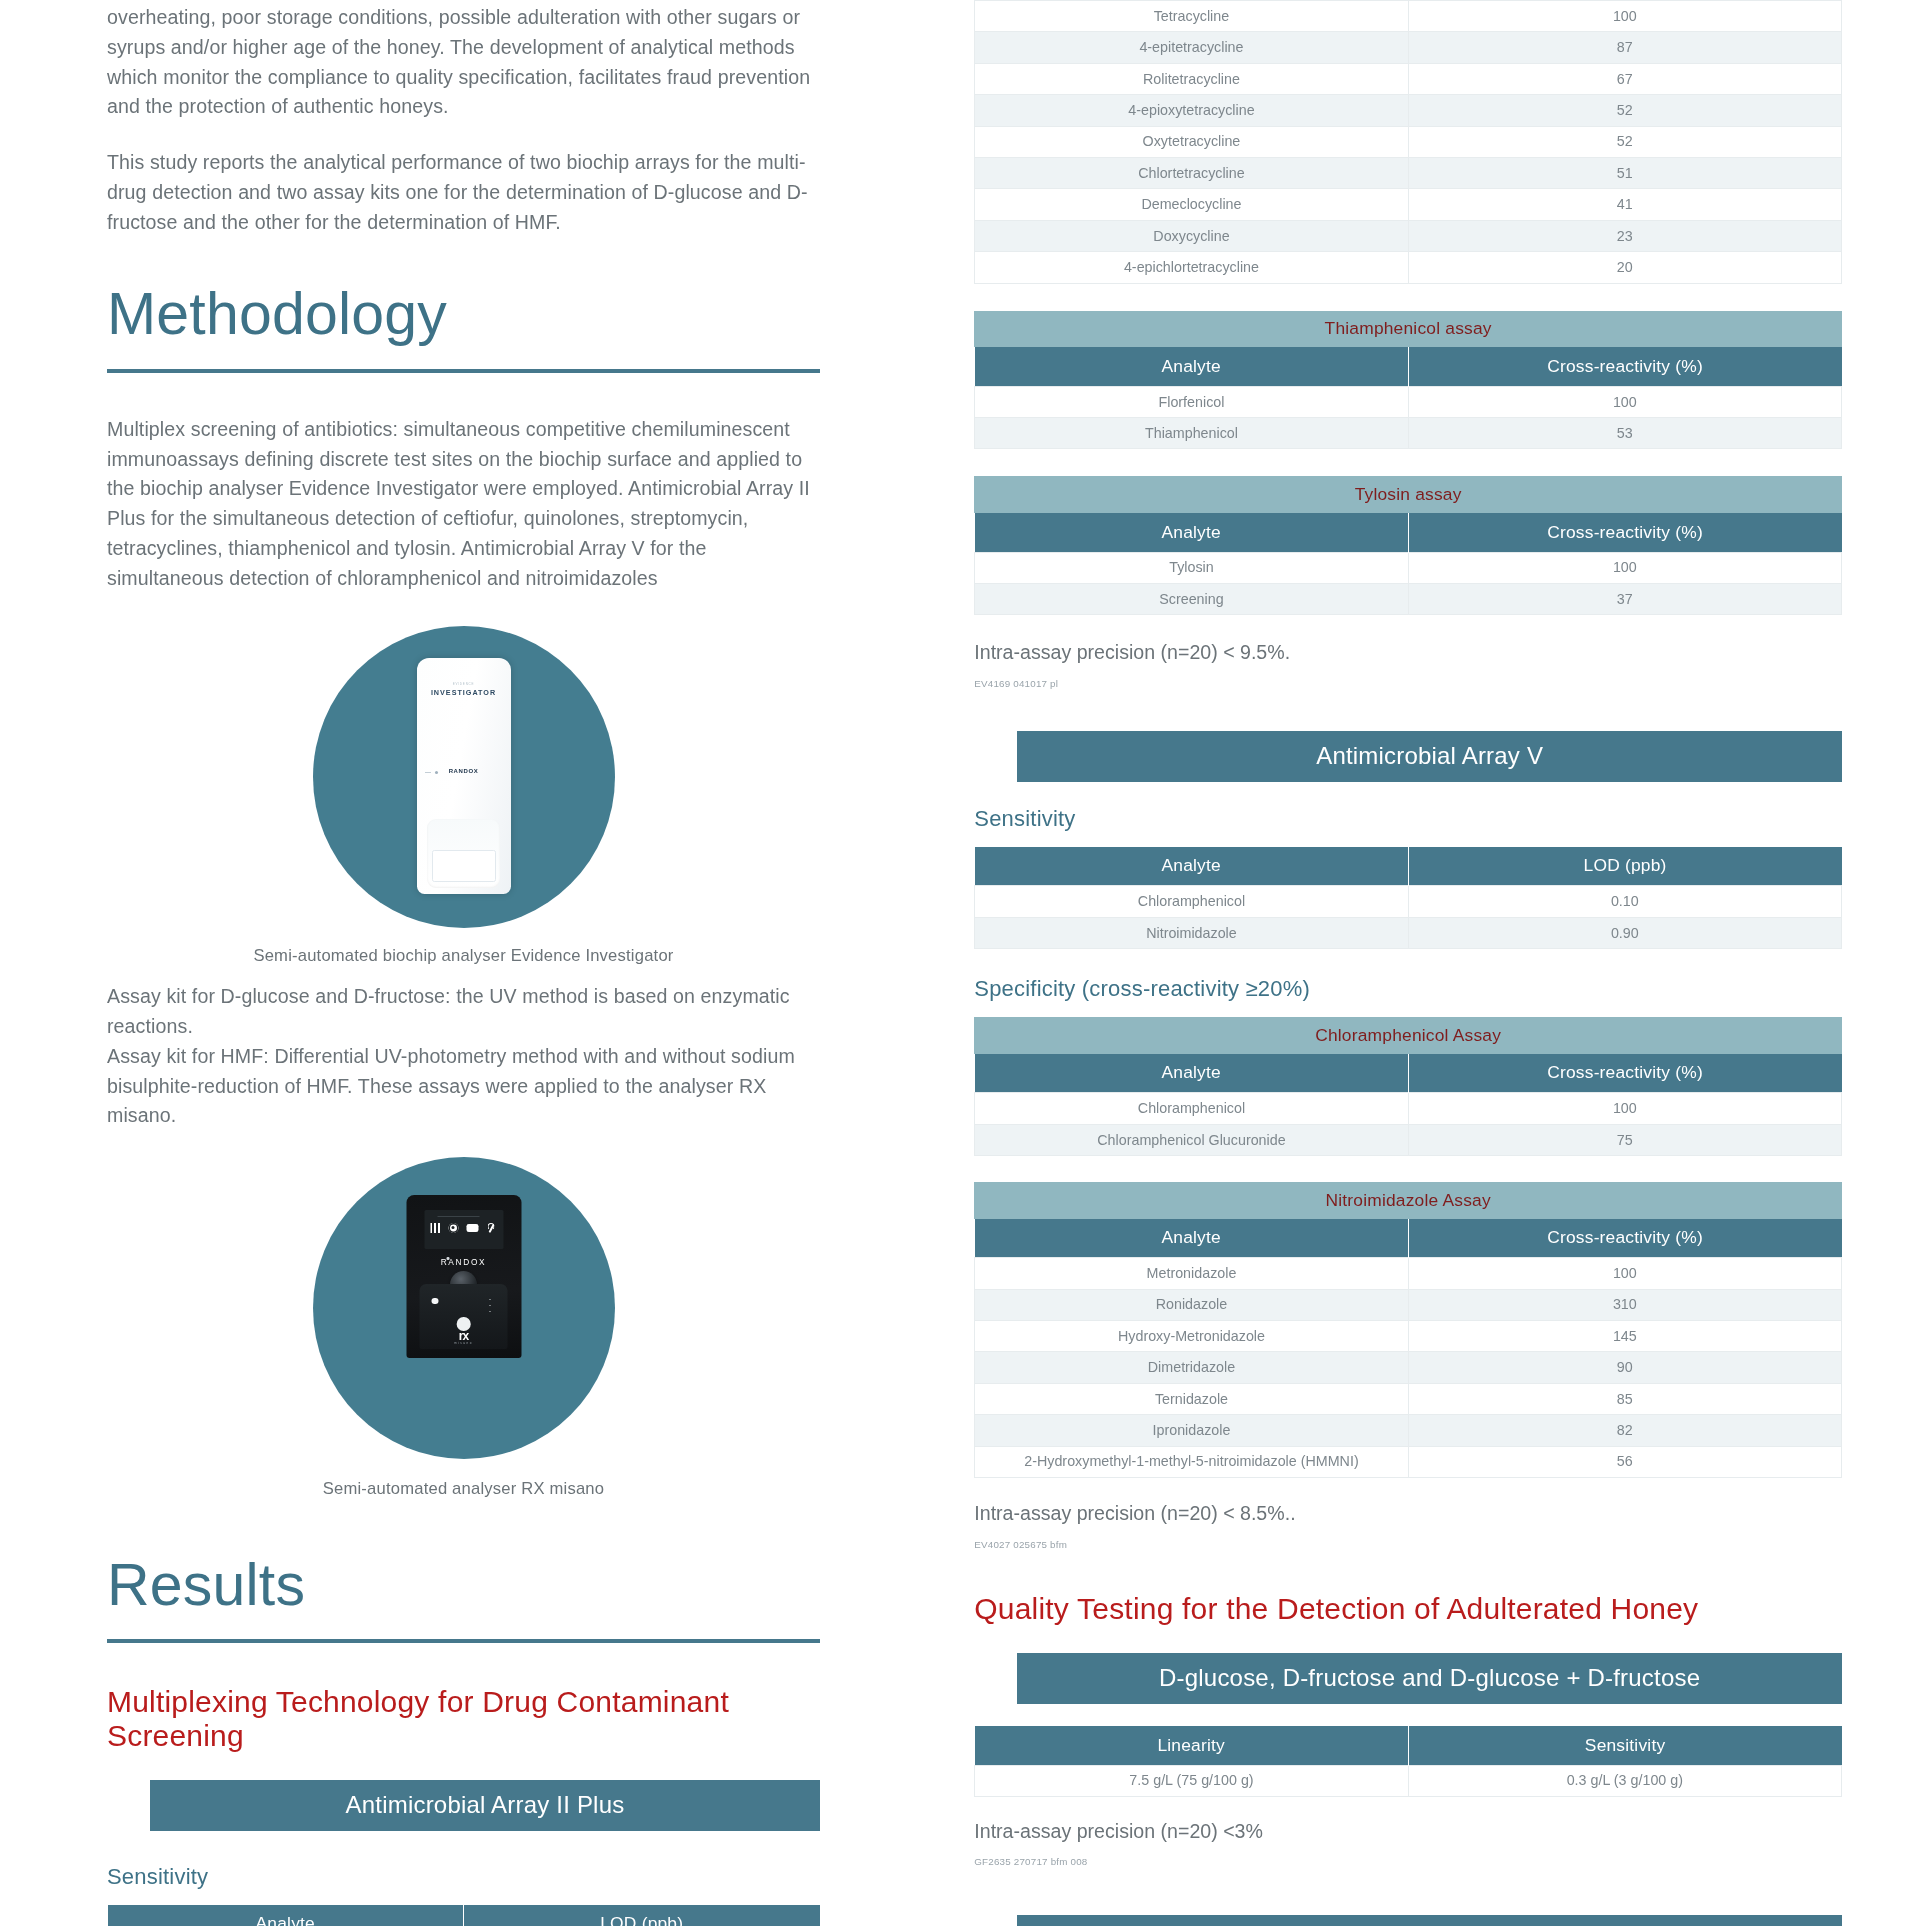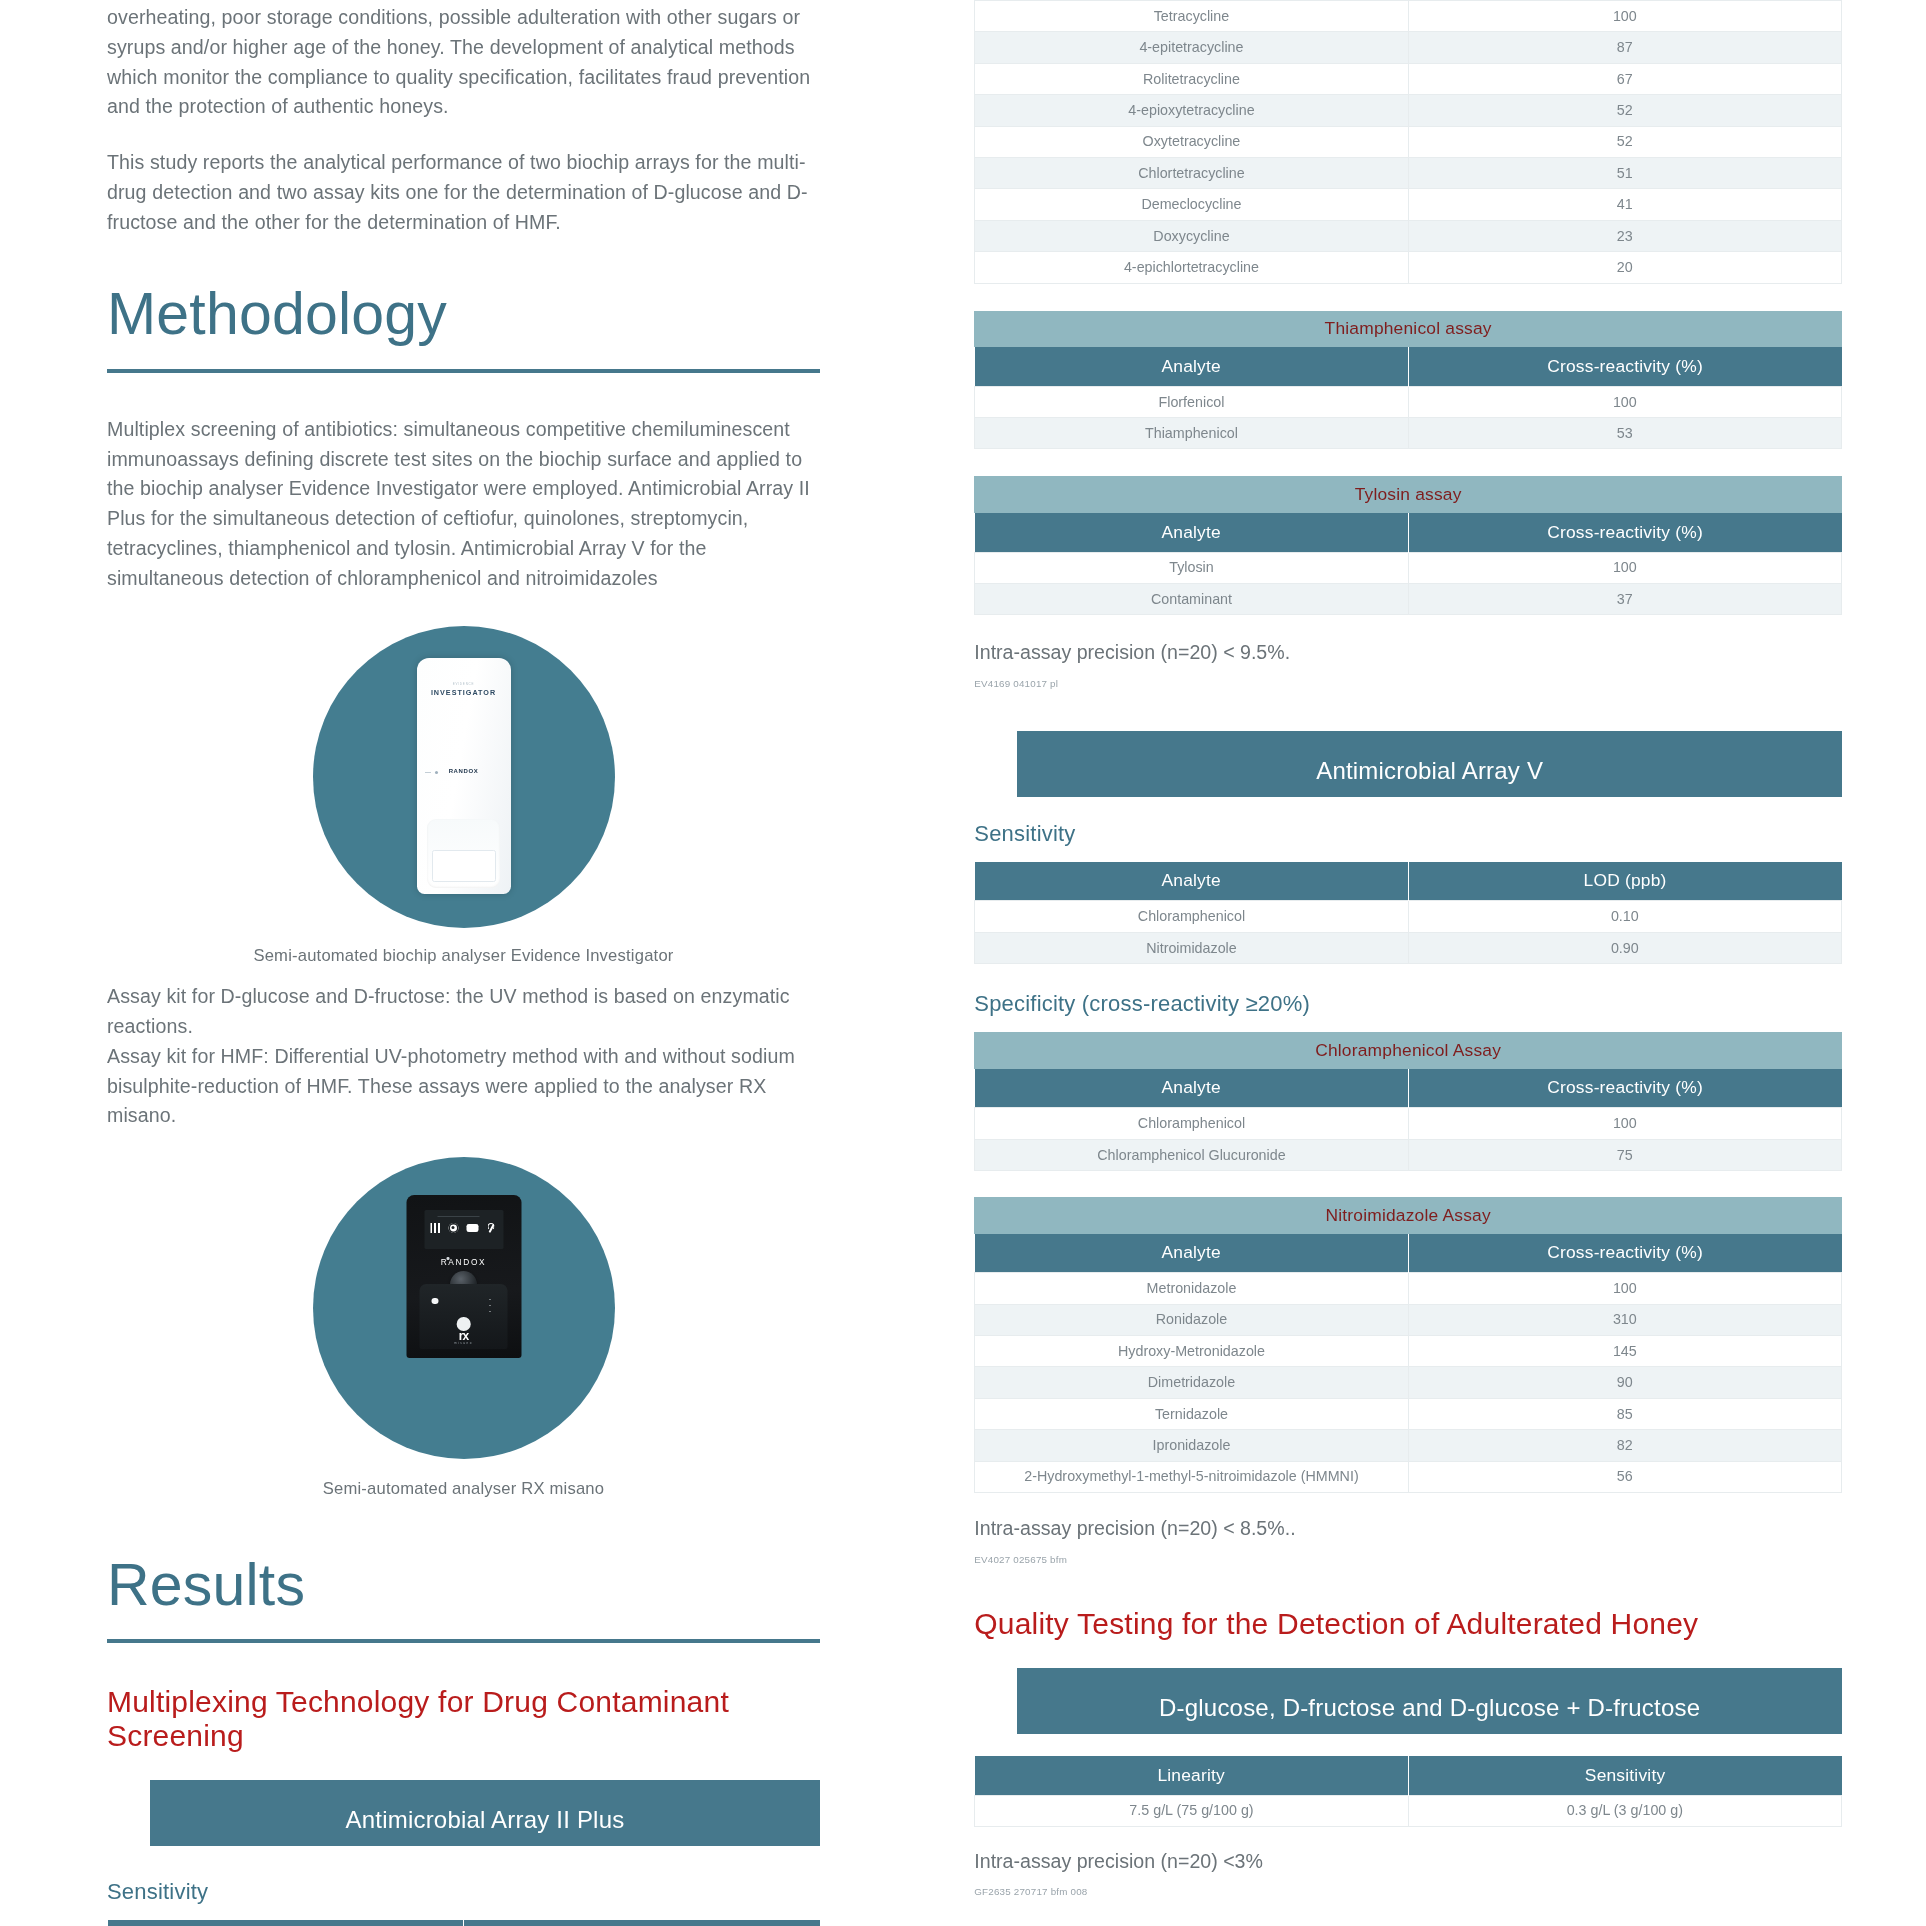--- a/index.html
+++ b/index.html
@@ -63,21 +63,21 @@
     color: #3e7287;
     margin: 0;
     letter-spacing: 0.2px;
   }
   .banner {
     background: #46788c;
     color: #ffffff;
     text-align: center;
     font-size: 24px;
     font-weight: 400;
-    padding: 26px 0 12px 0;
+    padding: 11px 0 12px 0;
     letter-spacing: 0.2px;
     margin-left: 43px;
   }
   .note {
     font-size: 19.6px;
     color: #6b7378;
     font-weight: 300;
   }
   .code {
     font-size: 9.8px;
@@ -410,21 +410,21 @@
           <th>Analyte</th>
           <th>Cross-reactivity (%)</th>
         </tr>
       </thead>
       <tbody>
         <tr>
             <td>Tylosin</td>
             <td>100</td>
           </tr>
         <tr class="alt">
-            <td>Contaminant</td>
+            <td>Screening</td>
             <td>37</td>
           </tr>
       </tbody>
     </table>
 
     <div style="height:26px"></div>
     <div class="note">Intra-assay precision (n=20) &lt; 9.5%.</div>
     <div style="height:13.6px"></div>
     <div class="code">EV4169 041017 pl</div>
 

